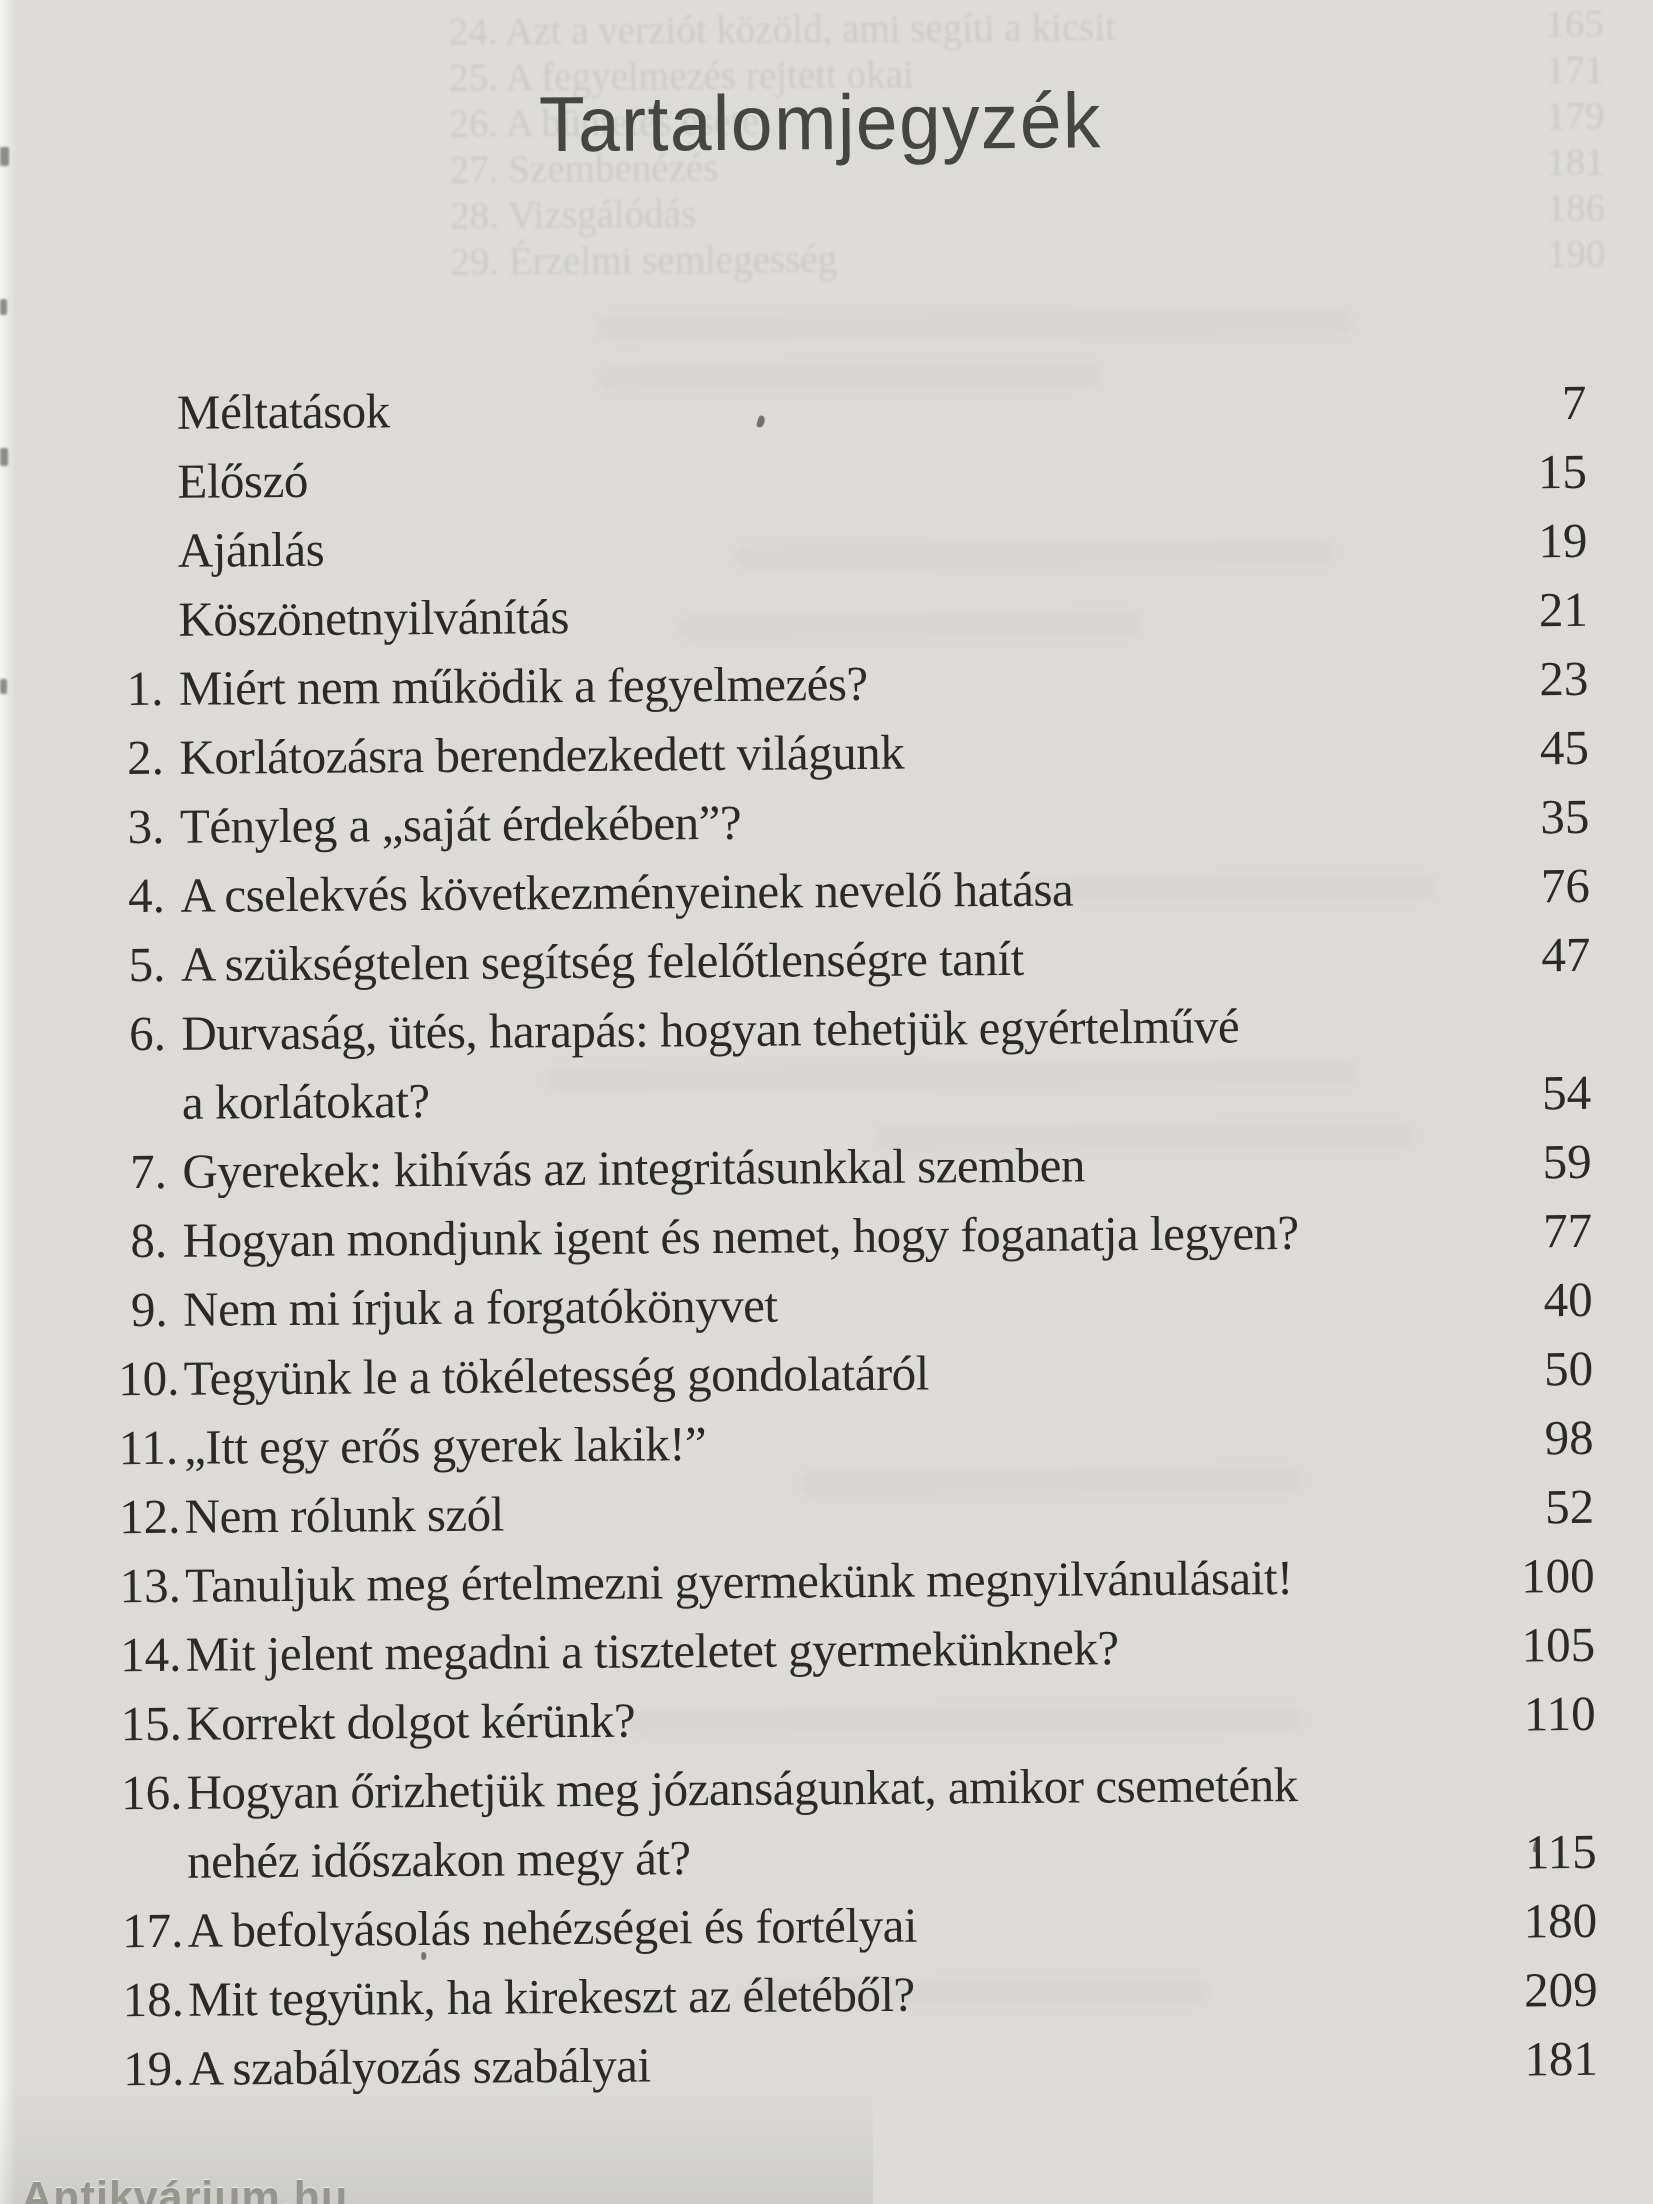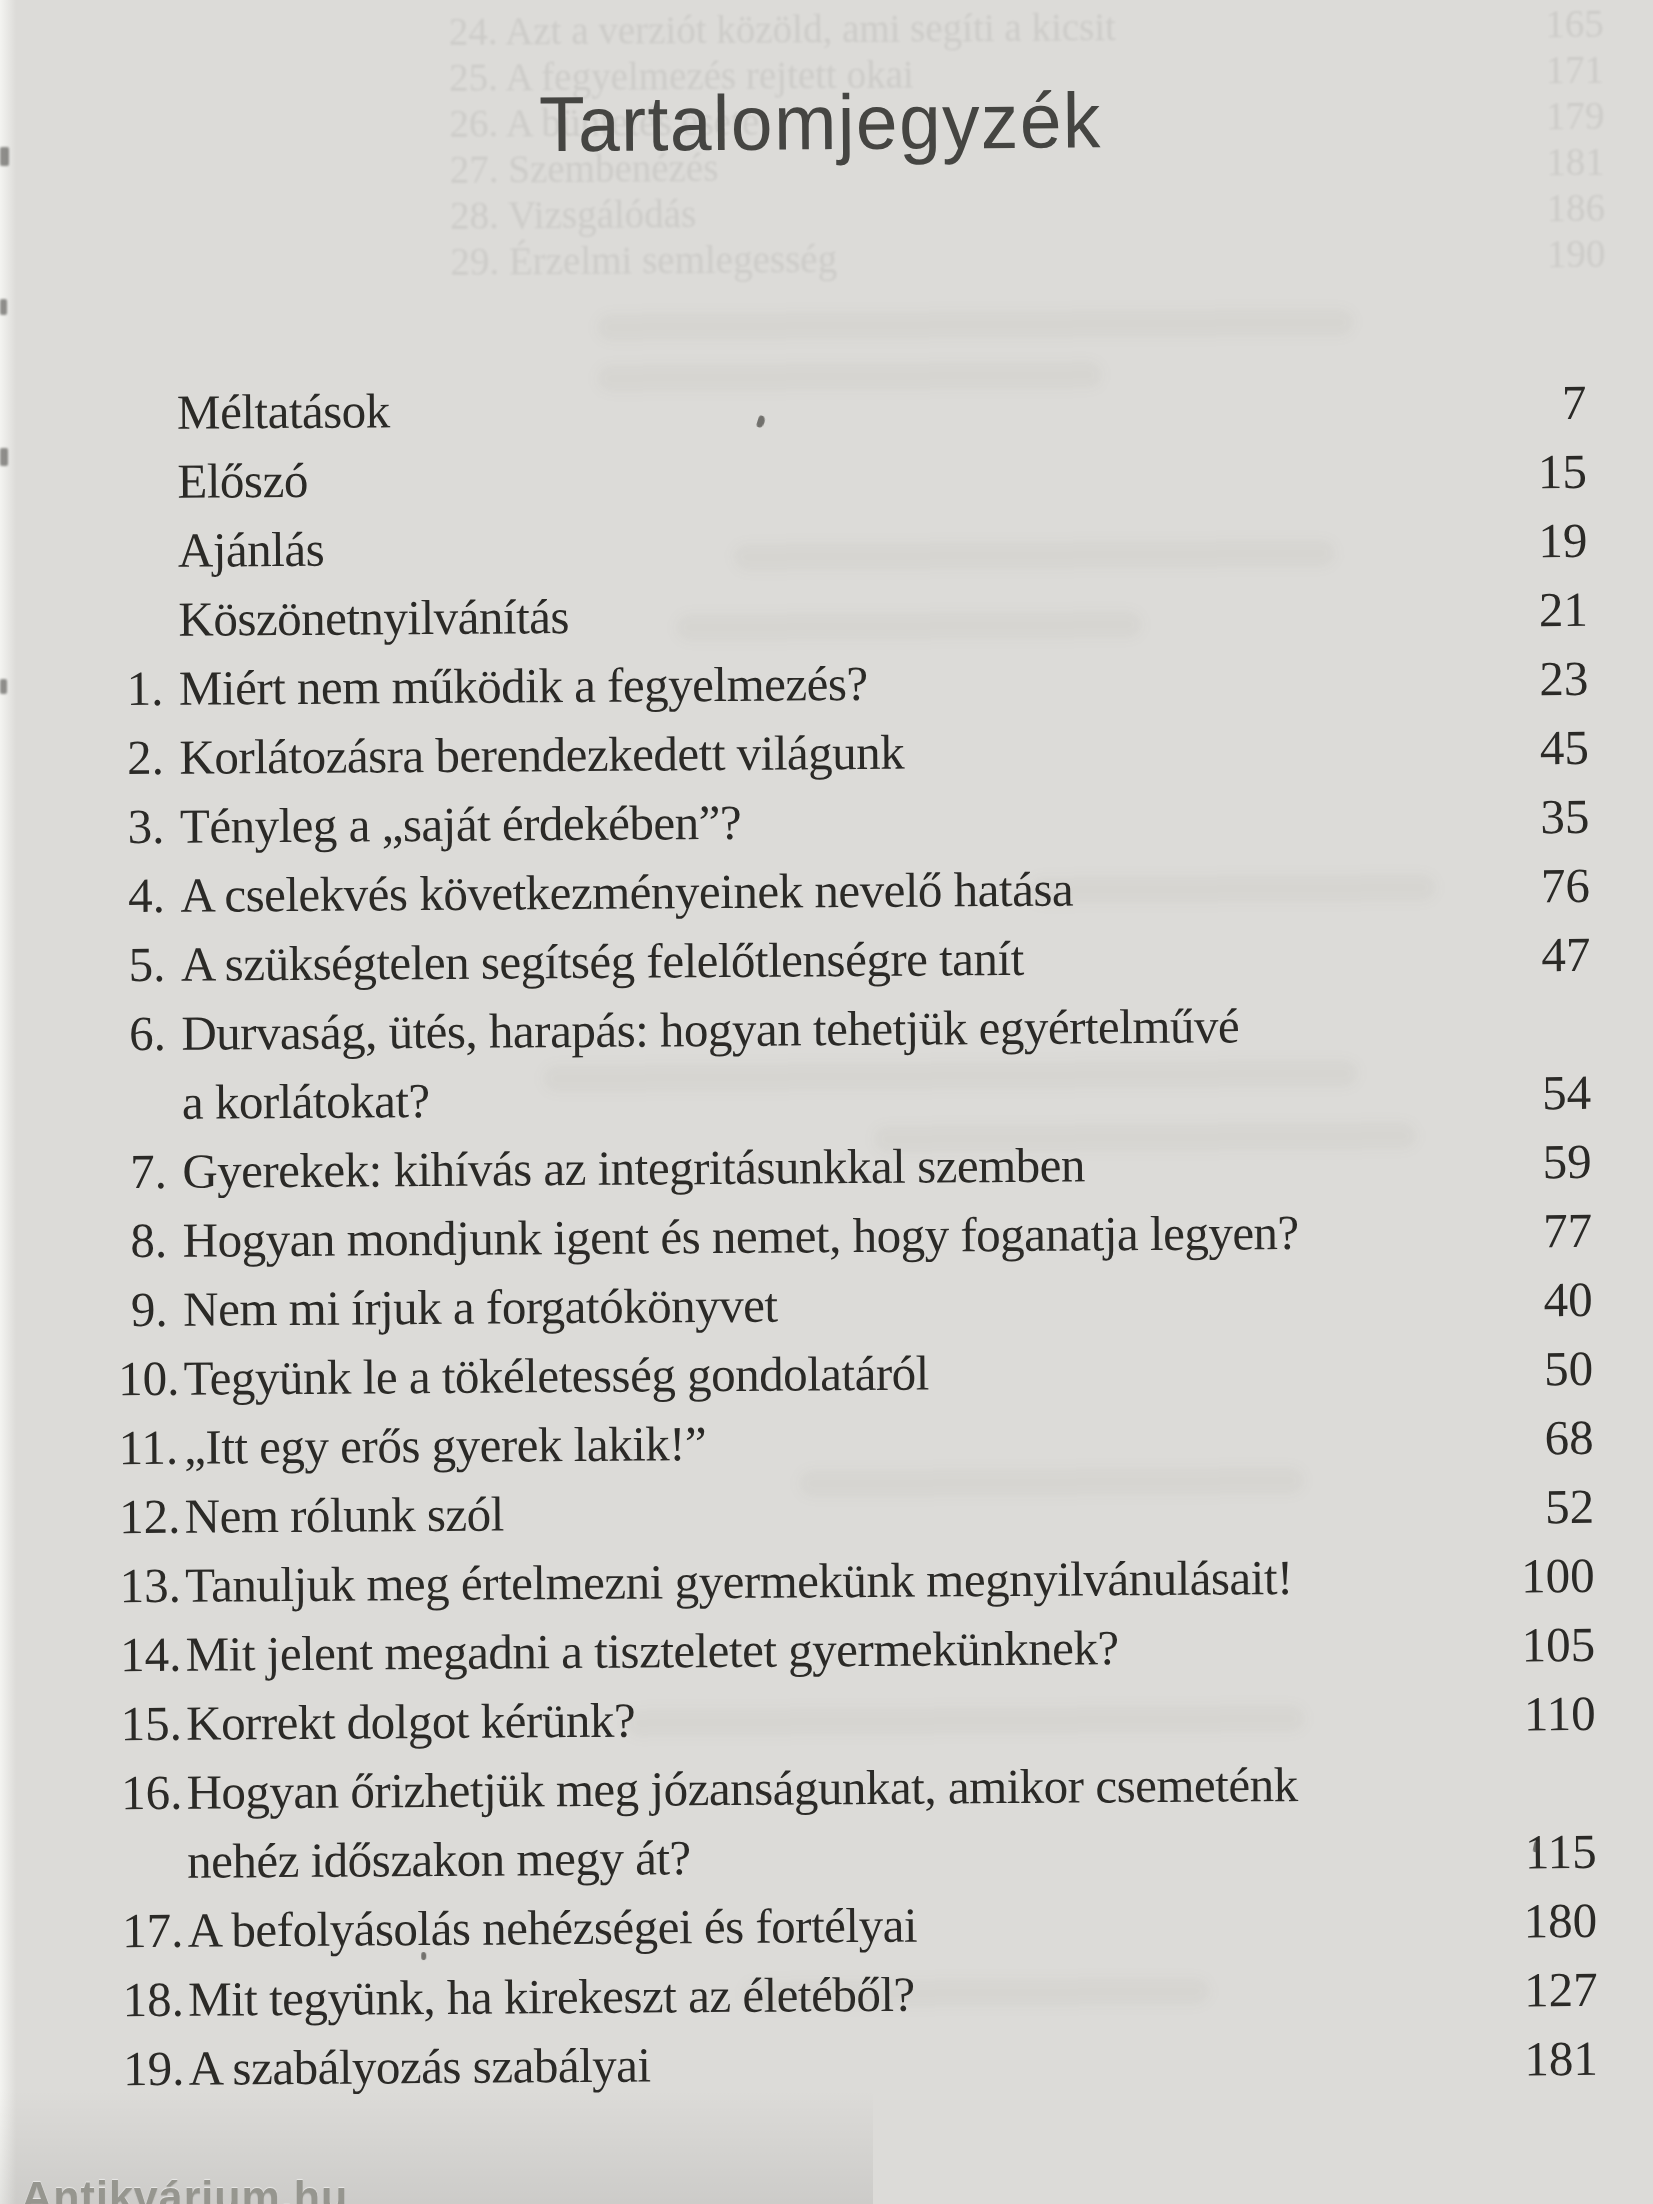--- a/index.html
+++ b/index.html
@@ -230,21 +230,21 @@
         <span class="pg">40</span>
       </div>
       <div class="toc-row">
         <span class="num">10.</span>
         <span class="ttl">Tegyünk le a tökéletesség gondolatáról</span>
         <span class="pg">50</span>
       </div>
       <div class="toc-row">
         <span class="num">11.</span>
         <span class="ttl">„Itt egy erős gyerek lakik!”</span>
-        <span class="pg">68</span>
+        <span class="pg">98</span>
       </div>
       <div class="toc-row">
         <span class="num">12.</span>
         <span class="ttl">Nem rólunk szól</span>
         <span class="pg">52</span>
       </div>
       <div class="toc-row">
         <span class="num">13.</span>
         <span class="ttl">Tanuljuk meg értelmezni gyermekünk megnyilvánulásait!</span>
         <span class="pg">100</span>
@@ -270,21 +270,21 @@
         <span class="pg">115</span>
       </div>
       <div class="toc-row">
         <span class="num">17.</span>
         <span class="ttl">A befolyásolás nehézségei és fortélyai</span>
         <span class="pg">180</span>
       </div>
       <div class="toc-row">
         <span class="num">18.</span>
         <span class="ttl">Mit tegyünk, ha kirekeszt az életéből?</span>
-        <span class="pg">127</span>
+        <span class="pg">209</span>
       </div>
       <div class="toc-row">
         <span class="num">19.</span>
         <span class="ttl">A szabályozás szabályai</span>
         <span class="pg">181</span>
       </div>
     </div>
 
   <div class="speck" style="left:762px;top:415px;width:6.8px;height:11.6px;transform:rotate(18deg);"></div>
   <div class="speck" style="left:1528px;top:1846px;width:5.8px;height:10.7px;transform:rotate(12deg);"></div>

